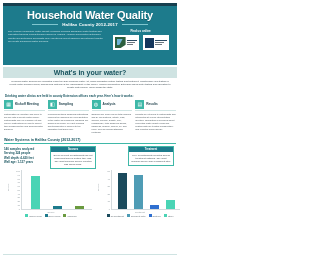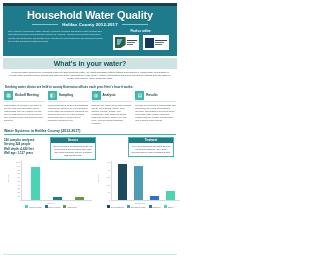--- a/index.html
+++ b/index.html
@@ -8,21 +8,21 @@
     background: #ffffff;
     font-family: "Liberation Sans", sans-serif;
     overflow: hidden;
   }
   .page { position: relative; width: 180px; height: 255px; background: #ffffff; }
 
   
   .header {
     position: relative;
     margin: 3px 3px 0 3px;
-    height: 53px;
+    height: 62px;
     background: #1d7b8c;
     border-top: 3px solid #173f4f;
     display: flex;
     flex-direction: column;
     padding: 3px 5px 3px 5px;
   }
   .header-title {
     text-align: center;
     color: #ffffff;
     font-size: 11px;

